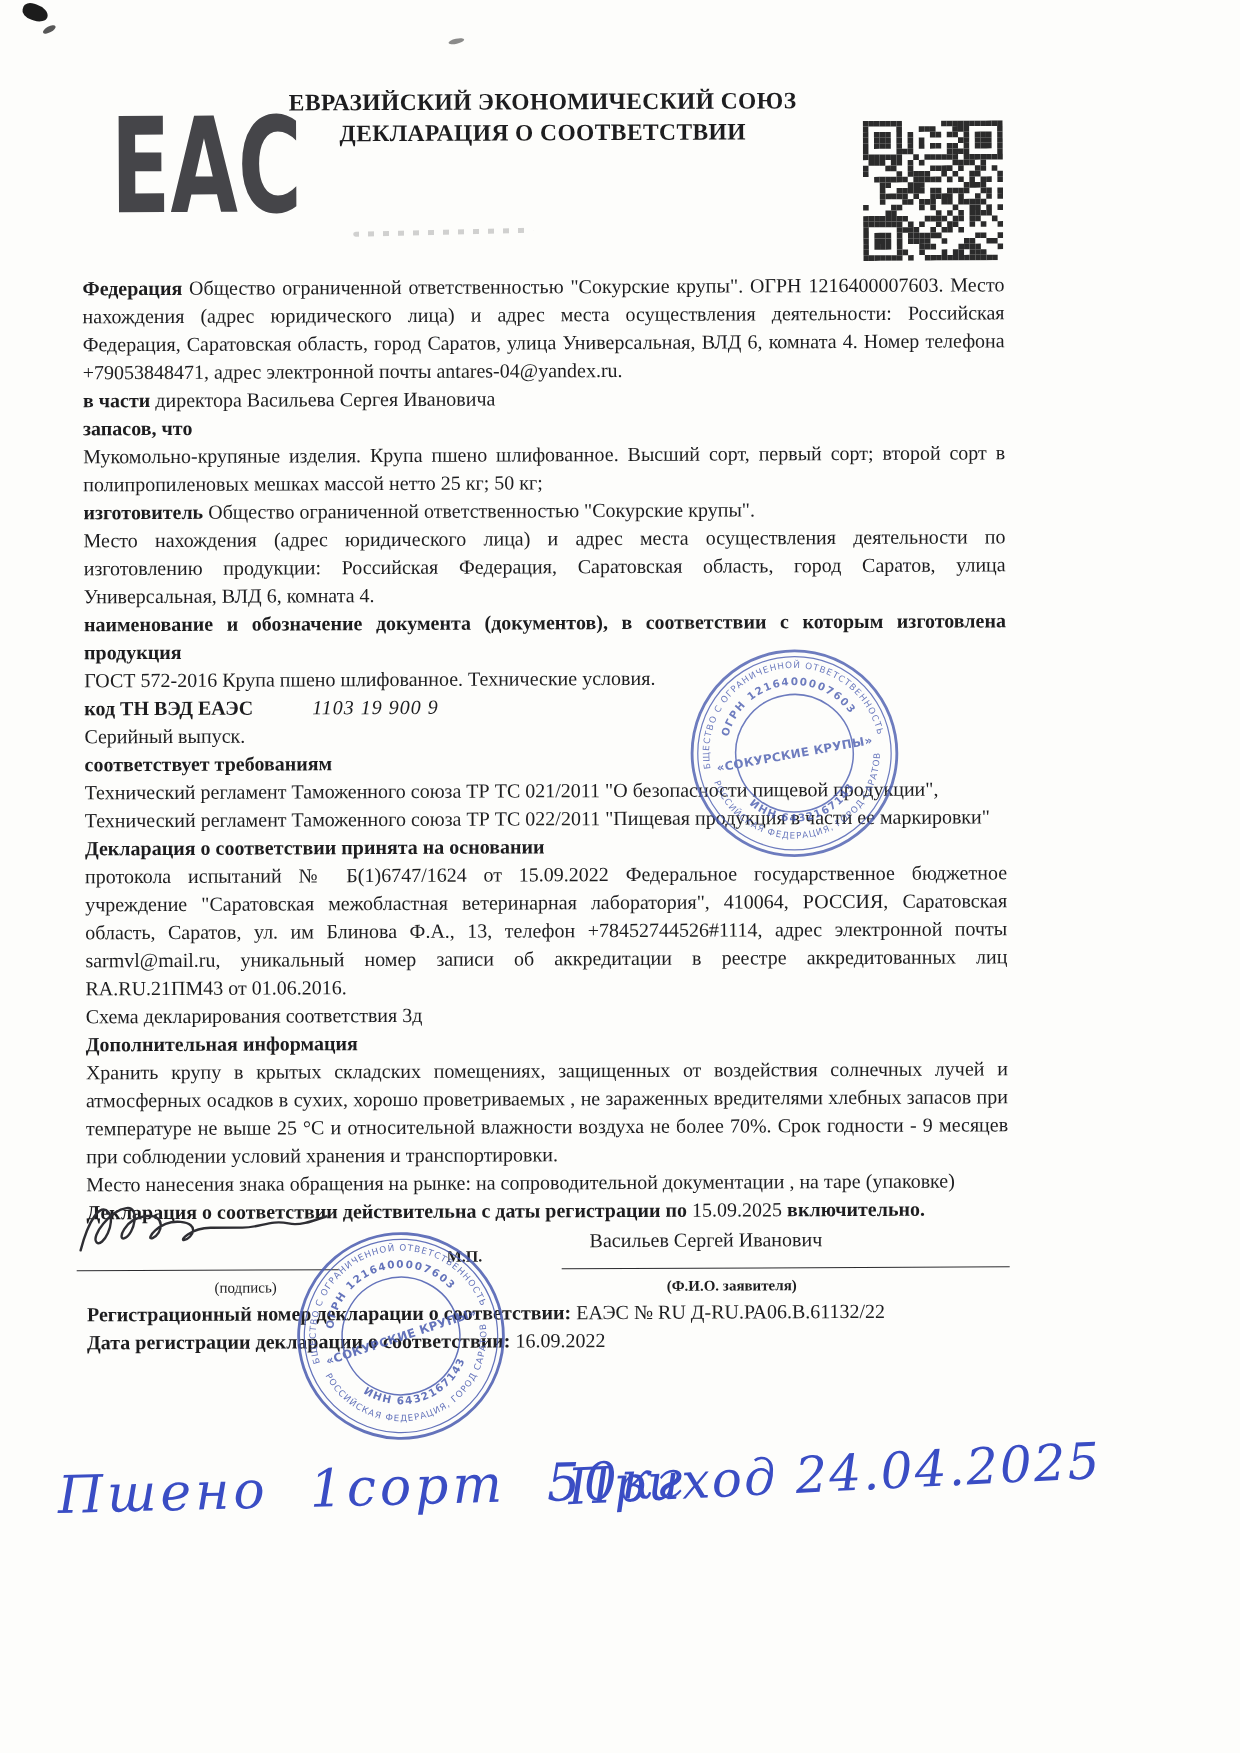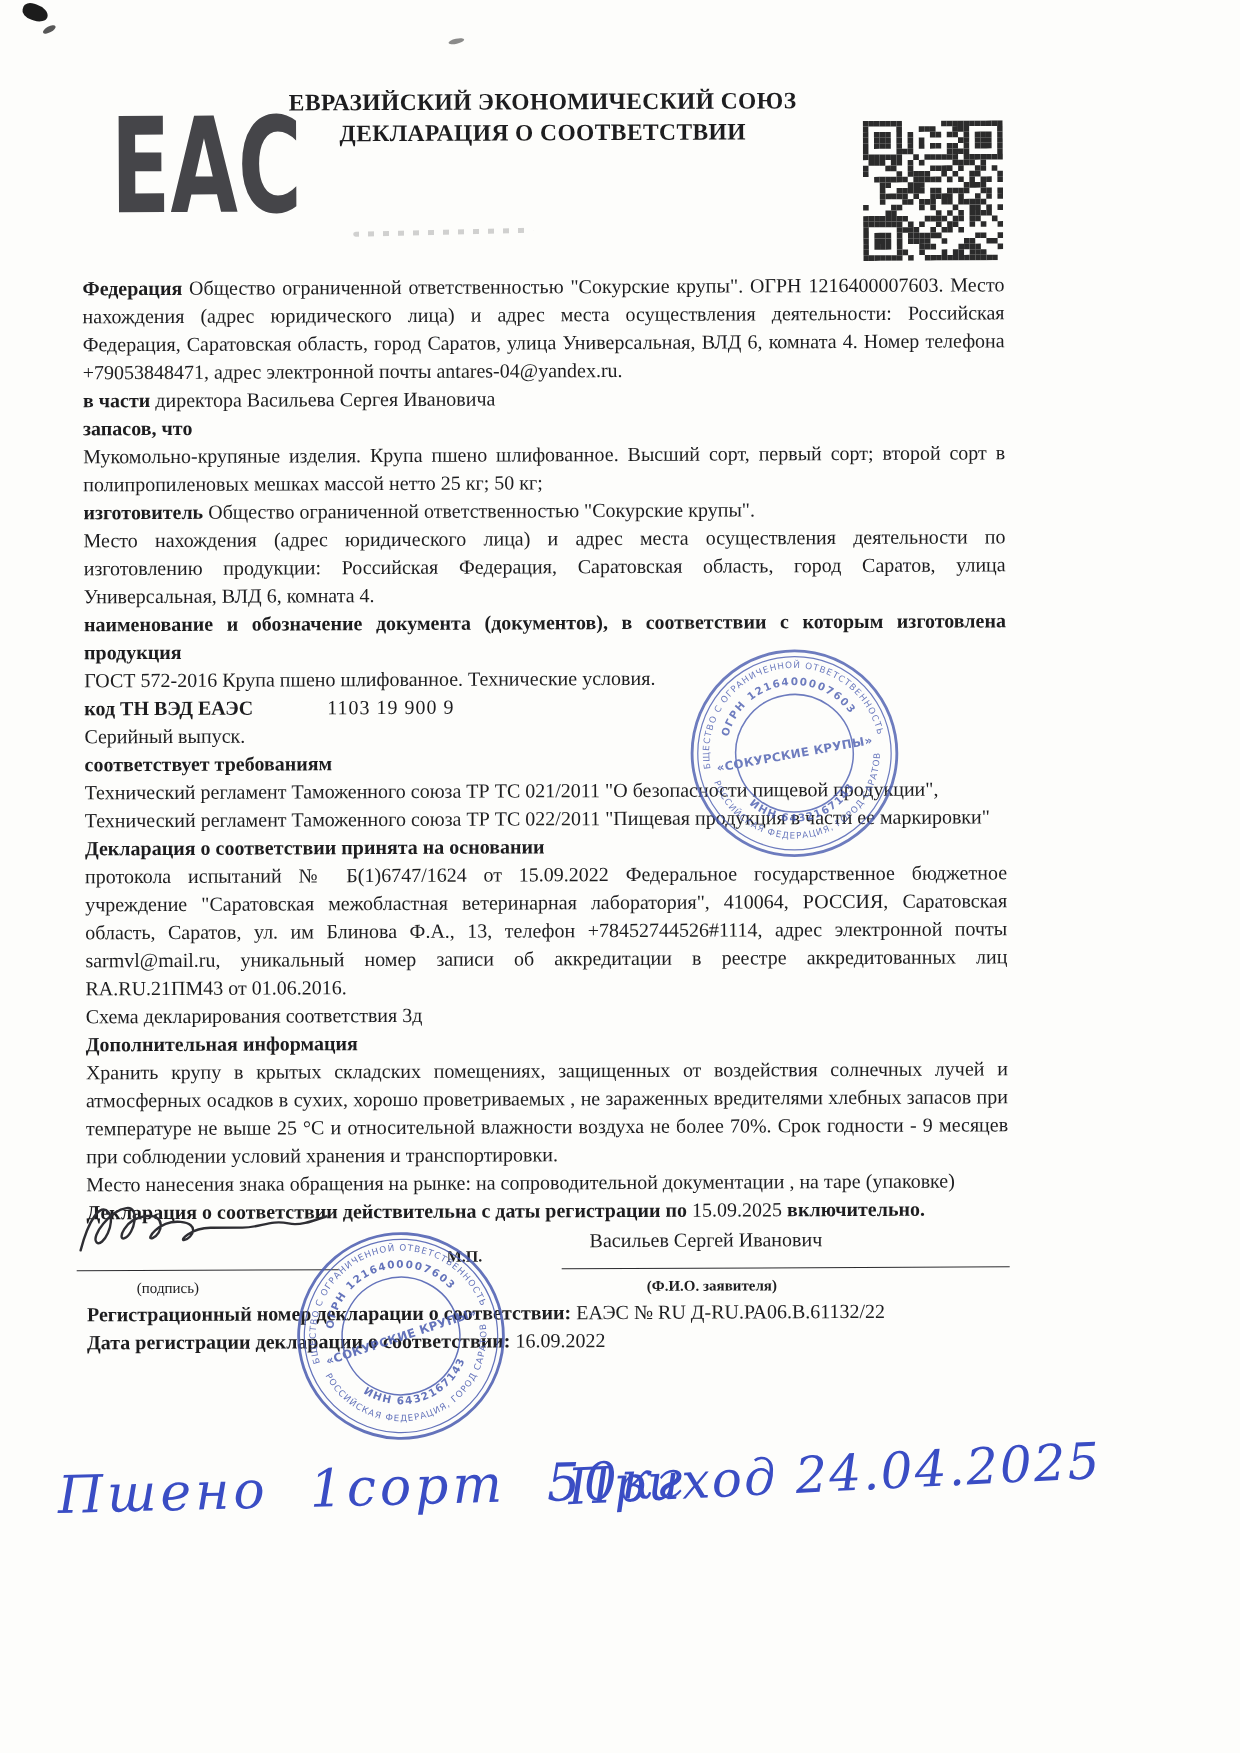--- a/index.html
+++ b/index.html
@@ -12,28 +12,28 @@
     font-weight:bold; font-size:132px; line-height:1; color:#454549;
     transform:scaleX(0.66); transform-origin:left top; letter-spacing:0; }
   .title { position:absolute; left:85px; top:86px; width:922px; text-align:center;
     font-weight:bold; font-size:23.5px; line-height:31px; letter-spacing:.4px; }
   .qr { position:absolute; left:866px; top:122px; width:140px; height:140px; }
 
   
   .content { position:absolute; left:85px; top:272px; width:922px;
     font-size:20px; line-height:28px; text-align:justify; }
   .content p { margin:0; }
-  .tnved-code { margin-left:74px; letter-spacing:1px; }
+  .tnved-code { margin-left:59px; letter-spacing:1px;font-style:italic; }
 
   
   .sig-block { position:relative; height:74px; }
   .sig-line { position:absolute; border-top:1.6px solid #2b2b2e; }
   .line-sign { left:-10px; top:44px; width:262px; }
   .line-fio  { left:475px; top:44px; width:448px; }
-  .small-label { position:absolute; font-size:15px; text-align:left; }
+  .small-label { position:absolute; font-size:15px; text-align:right; }
   .podpis-label { left:50px; top:48px; width:140px; }
   .fio-label { left:560px; top:48px; width:150px;font-weight:bold; }
   .fio-name { position:absolute; left:503px; top:2px; font-size:20px; }
   .mp-label { position:absolute; left:360px; top:18px; font-weight:bold; font-size:16px; }
   .sig-svg { position:absolute; left:-14px; top:-38px; width:270px; height:86px; }
 
   
   .stamp { position:absolute; width:218px; height:218px; }
   .stamp text { fill:#4a5cb0; font-family:"DejaVu Sans",sans-serif; }
   .stamp .ring { fill:none; stroke:#4a5cb0; }

